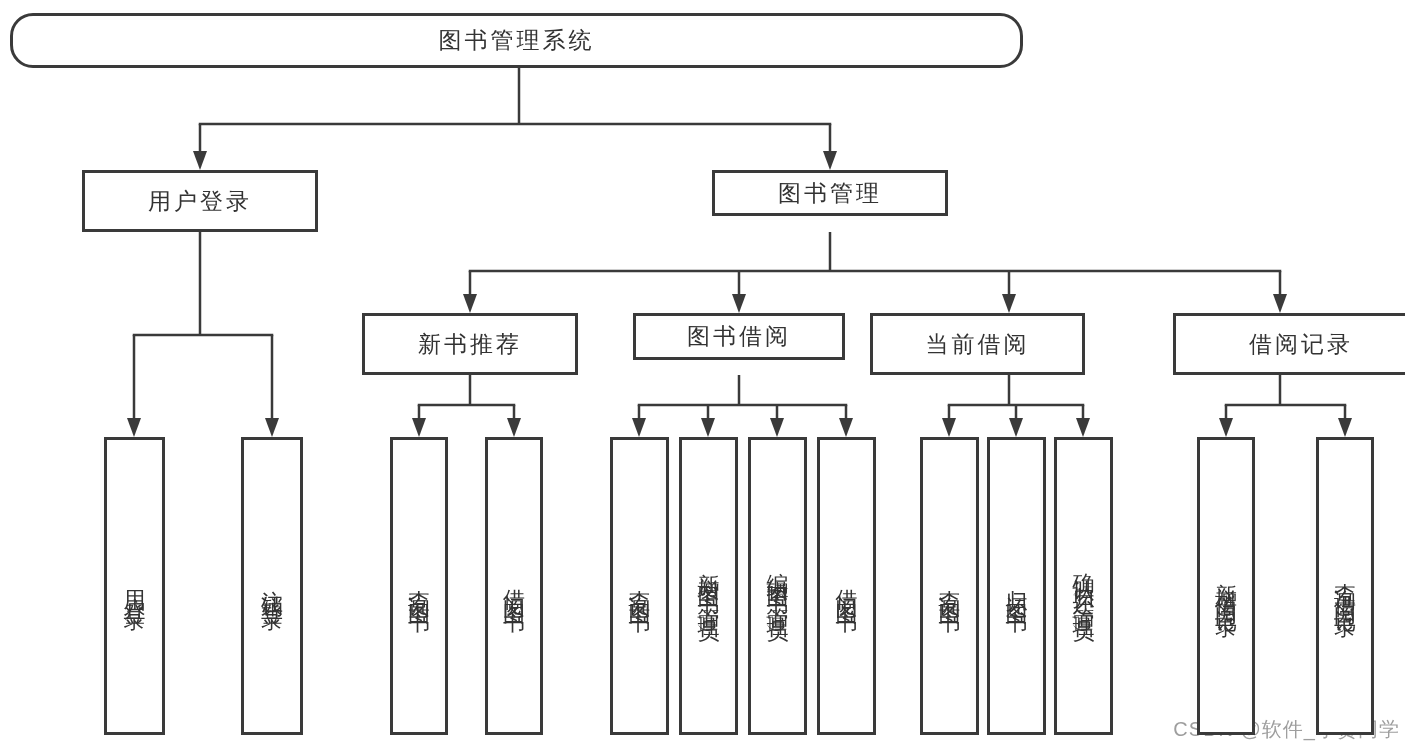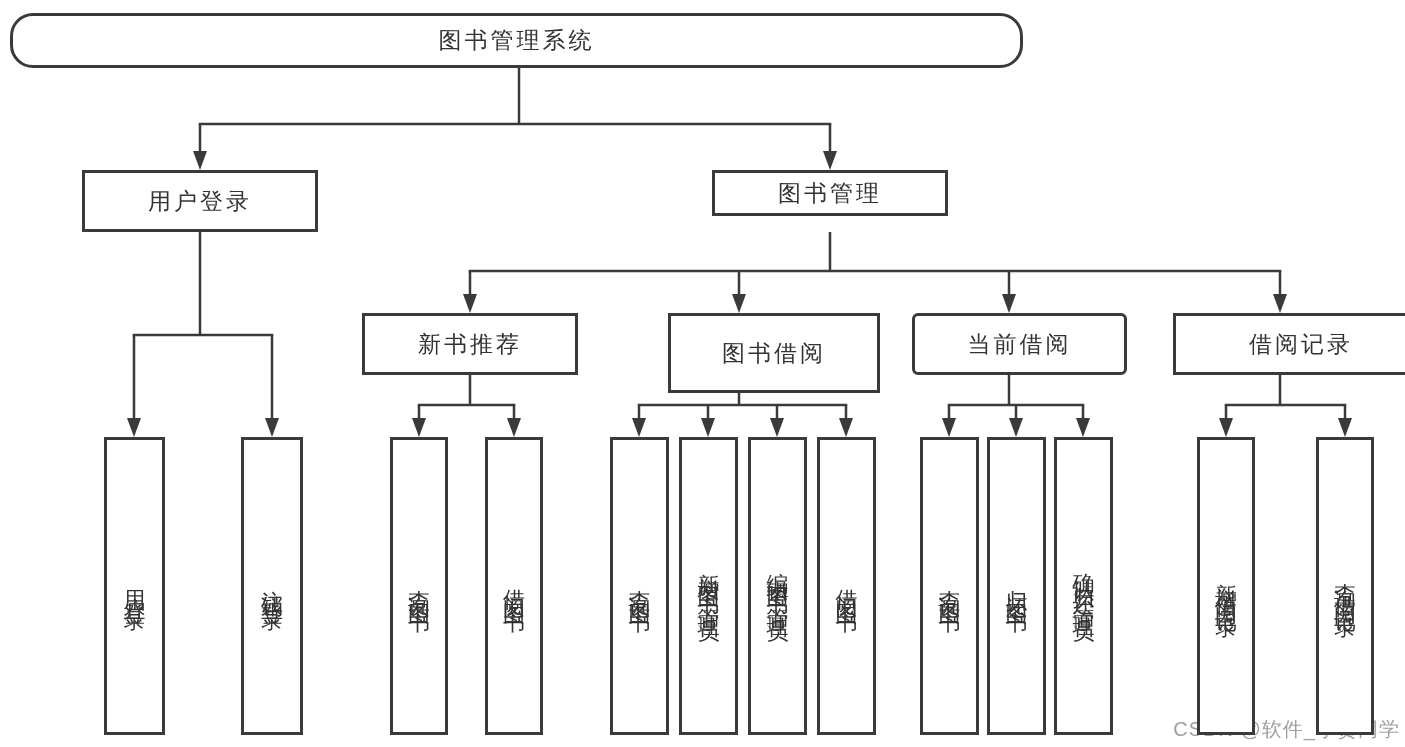--- a/index.html
+++ b/index.html
@@ -113,22 +113,22 @@
       <line x1="1226" y1="405" x2="1226" y2="422" stroke="#3a3a3a" stroke-width="2.5"></line>
       <polygon points="1226,437 1219,418 1233,418" fill="#3a3a3a"></polygon>
       <line x1="1345" y1="405" x2="1345" y2="422" stroke="#3a3a3a" stroke-width="2.5"></line>
       <polygon points="1345,437 1338,418 1352,418" fill="#3a3a3a"></polygon>
     </svg>
   <div class="watermark">CSDN @软件_小贺同学</div>
 <div class="node h" style="left: 10px; top: 13px; width: 1013px; height: 55px; border-radius: 23px;">图书管理系统</div>
     <div class="node h" style="left: 82px; top: 170px; width: 236px; height: 62px;">用户登录</div>
     <div class="node h" style="left: 712px; top: 170px; width: 236px; height: 46px;">图书管理</div>
     <div class="node h" style="left: 362px; top: 313px; width: 216px; height: 62px;">新书推荐</div>
-    <div class="node h" style="left: 633px; top: 313px; width: 212px; height: 80px; margin-left: 35px;">图书借阅</div>
-    <div class="node h" style="left: 912px; top: 313px; width: 215px; height: 62px; border-radius: 6px;">当前借阅</div>
+    <div class="node h" style="left: 633px; top: 313px; width: 212px; height: 47px;">图书借阅</div>
+    <div class="node h" style="left: 870px; top: 313px; width: 215px; height: 62px;">当前借阅</div>
     <div class="node h" style="left: 1173px; top: 313px; width: 256px; height: 62px;">借阅记录</div>
     <div class="node v" style="left: 104px; top: 437px; width: 61px; height: 298px;">用户登录</div>
     <div class="node v" style="left: 241px; top: 437px; width: 62px; height: 298px;">注销登录</div>
     <div class="node v" style="left: 390px; top: 437px; width: 58px; height: 298px;">查询图书</div>
     <div class="node v" style="left: 485px; top: 437px; width: 58px; height: 298px;">借阅图书</div>
     <div class="node v" style="left: 610px; top: 437px; width: 59px; height: 298px;">查询图书</div>
     <div class="node v" style="left: 679px; top: 437px; width: 59px; height: 298px;">新增图书（管理员）</div>
     <div class="node v" style="left: 748px; top: 437px; width: 59px; height: 298px;">编辑图书（管理员）</div>
     <div class="node v" style="left: 817px; top: 437px; width: 59px; height: 298px;">借阅图书</div>
     <div class="node v" style="left: 920px; top: 437px; width: 59px; height: 298px;">查询图书</div>

